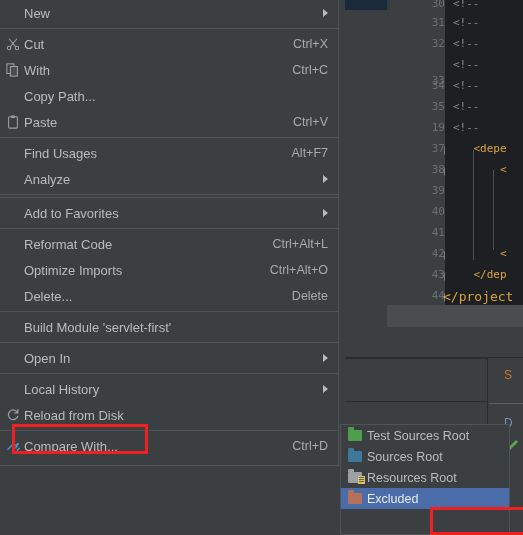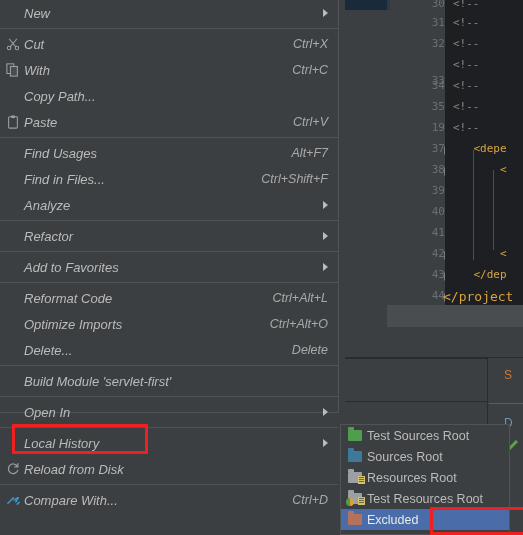--- a/index.html
+++ b/index.html
@@ -37,23 +37,23 @@
   .panel-r1{position:absolute;left:489px;top:358px;width:34px;height:42px;background:#3c3f41;}
   .panel-r1 b{position:absolute;left:15px;top:10px;font-weight:normal;color:#cc7832;font-size:12px;}
   .panel-r2{position:absolute;left:489px;top:403px;width:34px;height:42px;background:#3c3f41;border-top:1px solid #5a5d5f;box-sizing:border-box;}
   .panel-r2 b{position:absolute;left:15px;top:12px;font-weight:normal;color:#6897bb;font-size:12px;}
   .check-mark{position:absolute;left:500px;top:440px;width:18px;height:14px;}
   .blue-line{position:absolute;left:345px;top:449px;width:143px;height:2px;background:#3b5a8c;}
   .low-panel{position:absolute;left:345px;top:451px;width:178px;height:84px;background:#3c3f41;}
 
   
   #ctx-menu{
-    position:absolute;left:0;top:0;width:339px;height:413px;
+    position:absolute;left:0;top:0;width:339px;height:466px;
     background:#3c3f41;border:1px solid #515456;box-sizing:border-box;
-    border-left:none;border-top:none;font-style:italic;
+    border-left:none;border-top:none;
   }
   .mi{position:relative;height:26px;display:flex;align-items:center;box-sizing:border-box;
       padding-left:24px;padding-right:10px;cursor:default;}
   .mi .ic{position:absolute;left:5px;top:50%;transform:translateY(-50%);width:16px;height:16px;
       display:flex;align-items:center;justify-content:center;}
   .mi .lbl{color:#bbbbbb;font-size:13px;white-space:nowrap;}
   .mi .acc{margin-left:auto;color:#a9a9a9;font-size:12.5px;padding-left:18px;white-space:nowrap;}
   .mi .arrow{margin-left:auto;width:0;height:0;border-left:5px solid #b9bcbe;
       border-top:4px solid transparent;border-bottom:4px solid transparent;}
   .mi.sel{background:#4a6ca8;}
@@ -208,33 +208,25 @@
     <span class="lbl">Paste</span>
     <span class="acc">Ctrl+V</span>
   </div>
   <div class="sep"></div>
 
   <div class="mi">
     <span class="lbl">Find Usages</span>
     <span class="acc">Alt+F7</span>
   </div>
   <div class="mi">
-    <span class="lbl">Find in Files...</span>
-    <span class="acc">Ctrl+Shift+F</span>
-  </div>
-  <div class="mi">
     <span class="lbl">Analyze</span>
     <span class="arrow"></span>
   </div>
   <div class="sep"></div>
 
-  <div class="mi">
-    <span class="lbl">Refactor</span>
-    <span class="arrow"></span>
-  </div>
   <div class="sep"></div>
 
   <div class="mi">
     <span class="lbl">Add to Favorites</span>
     <span class="arrow"></span>
   </div>
   <div class="sep"></div>
 
   <div class="mi">
     <span class="lbl">Reformat Code</span>
@@ -308,29 +300,20 @@
     <span class="lbl">Sources Root</span>
   </div>
   <div class="mi">
     <span class="ic">
         <span class="folder f-gray">
           <span class="res-lines"></span>
         </span>
       </span>
     <span class="lbl">Resources Root</span>
   </div>
-  <div class="mi">
-    <span class="ic">
-        <span class="folder f-gray">
-          <span class="res-lines"></span>
-          <span class="test-dot"></span>
-        </span>
-      </span>
-    <span class="lbl">Test Resources Root</span>
-  </div>
   <div class="mi sel">
     <span class="ic">
         <span class="folder f-brown"></span>
       </span>
     <span class="lbl">Excluded</span>
   </div>
 </div>
 
 <div class="redbox" id="red-mark"></div>
 <div class="redbox" id="red-excl"></div>

